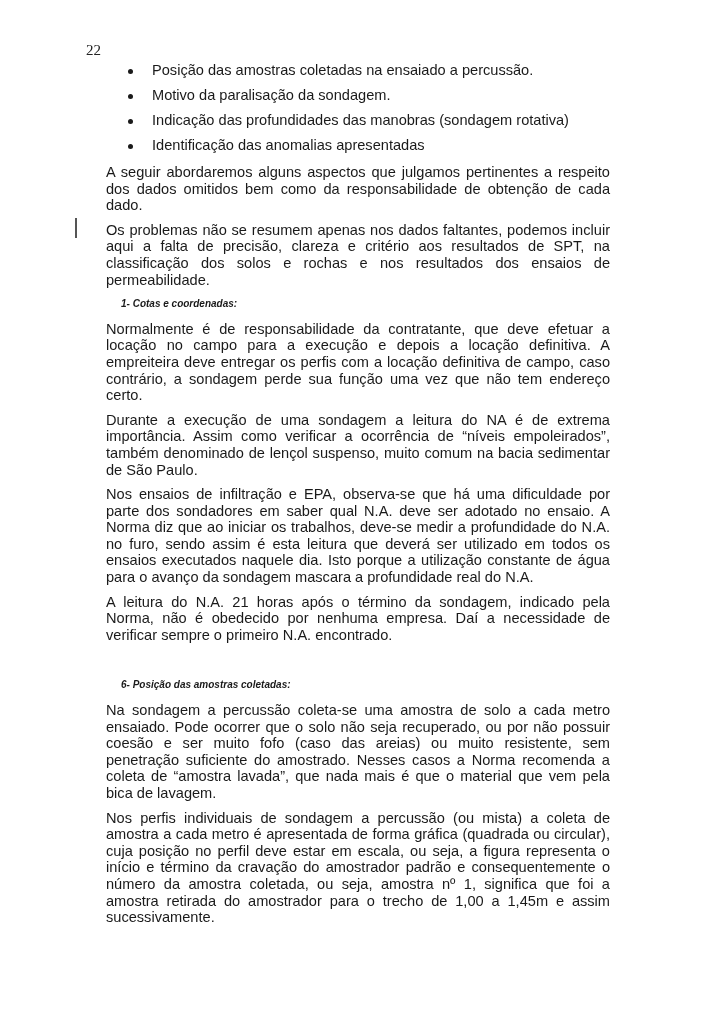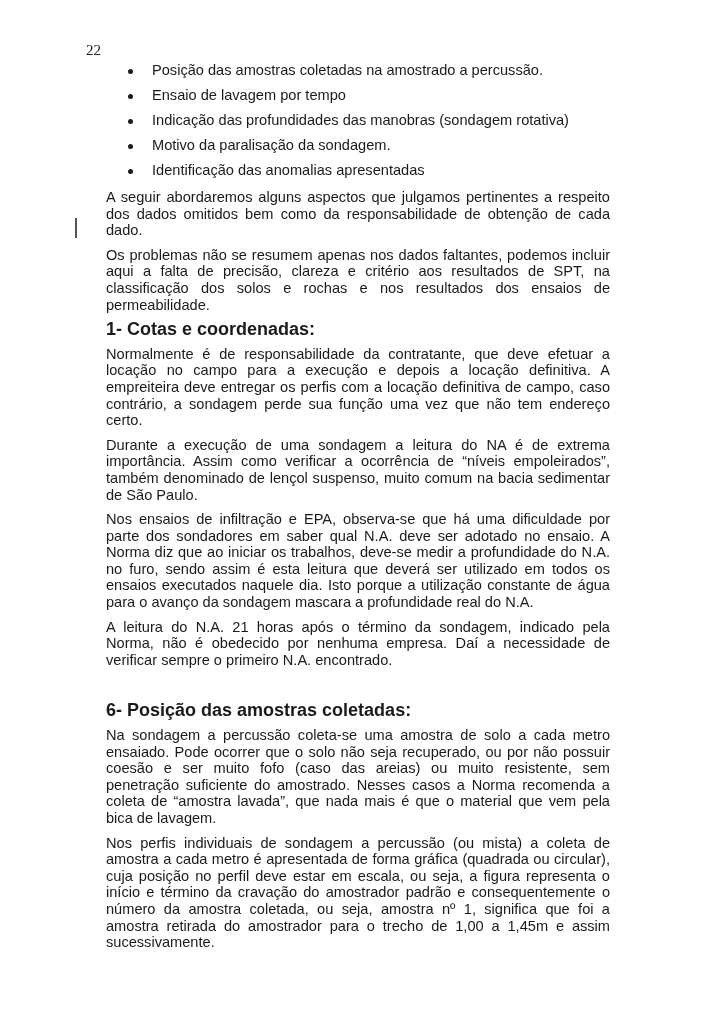--- a/index.html
+++ b/index.html
@@ -5,36 +5,35 @@
     html, body { margin: 0; padding: 0; background: #ffffff; }
     body { width: 724px; height: 1024px; position: relative; overflow: hidden; }
     .page { position: absolute; left: 0; top: 0; width: 724px; height: 1024px; background: #ffffff; }
     .page-number { position: absolute; left: 86px; top: 42px; font-family: "Liberation Serif", serif; font-size: 15px; color: #222; }
     .change-bar { position: absolute; left: 75px; top: 218px; width: 2px; height: 20px; background: #555; }
     .content { position: absolute; left: 106px; top: 58px; width: 504px; font-family: "Liberation Sans", sans-serif; font-size: 14.6px; line-height: 16.6px; color: #1a1a1a; }
     ul.bullets { list-style: none; margin: 0 0 6px 0; padding: 0; }
     ul.bullets li { position: relative; padding-left: 46px; height: 25px; line-height: 25px; }
     ul.bullets li .dot { position: absolute; left: 22px; top: 11px; width: 5px; height: 5px; border-radius: 50%; background: #1a1a1a; }
     p { margin: 0 0 8px 0; text-align: justify; }
-    h3 { margin: 0 0 8px 0; font-size: 18px; font-weight: bold; }
+    h3 { margin: 0 0 8px 15px; font-size: 10px; font-weight: bold; font-style: italic; }
     .gap { height: 26px; }
   </style>
 </head>
 <body>
 
 <div class="page">
   <div class="page-number">22</div>
   <div class="change-bar"></div>
 
   <div class="content">
     <ul class="bullets">
-      <li><span class="dot"></span><span>Posição das amostras coletadas na amostrado a percussão.</span></li>
-      <li><span class="dot"></span><span>Ensaio de lavagem por tempo</span></li>
+      <li><span class="dot"></span><span>Posição das amostras coletadas na ensaiado a percussão.</span></li>
+      <li><span class="dot"></span><span>Motivo da paralisação da sondagem.</span></li>
       <li><span class="dot"></span><span>Indicação das profundidades das manobras (sondagem rotativa)</span></li>
-      <li><span class="dot"></span><span>Motivo da paralisação da sondagem.</span></li>
       <li><span class="dot"></span><span>Identificação das anomalias apresentadas</span></li>
     </ul>
 
     <p>A seguir abordaremos alguns aspectos que julgamos pertinentes a respeito dos dados omitidos bem como da responsabilidade de obtenção de cada dado.</p>
     <p>Os problemas não se resumem apenas nos dados faltantes, podemos incluir aqui a falta de precisão, clareza e critério aos resultados de SPT, na classificação dos solos e rochas e nos resultados dos ensaios de permeabilidade.</p>
 
     <h3>1-  Cotas e coordenadas:</h3>
     <p>Normalmente é de responsabilidade da contratante, que deve efetuar a locação no campo para a execução e depois a locação definitiva. A empreiteira deve entregar os perfis com a locação definitiva de campo, caso contrário, a sondagem perde sua função uma vez que não tem endereço certo.</p>
 
     <p>Durante a execução de uma sondagem a leitura do NA é de extrema importância. Assim como verificar a ocorrência de “níveis empoleirados”, também denominado de lençol suspenso, muito comum na bacia sedimentar de São Paulo.</p>

